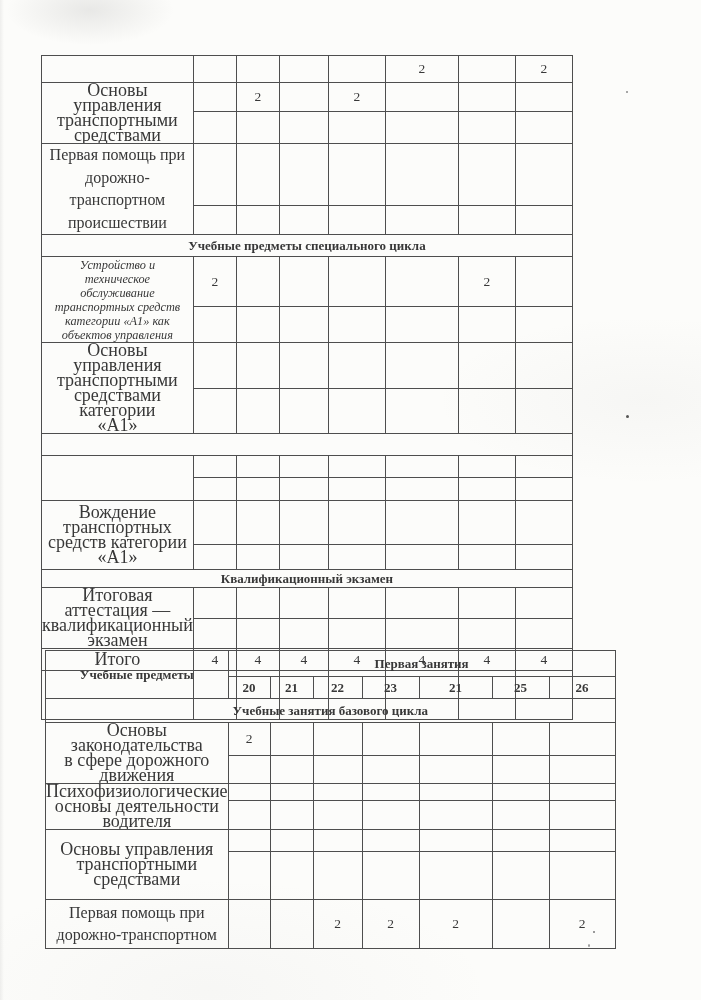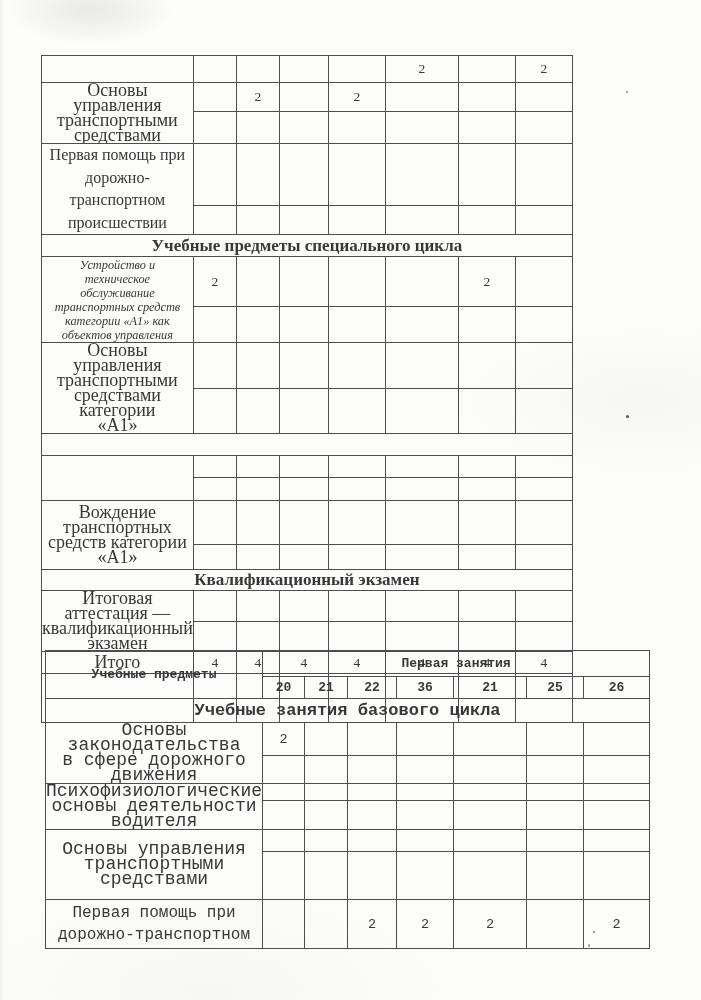--- a/index.html
+++ b/index.html
@@ -46,21 +46,21 @@
     line-height:14px;
     white-space:pre-line;
     font-style:italic;
   }
   td.num{
     font-size:13.5px;
     color:#3c3c3c;
   }
   td.sec{
     font-weight:bold;
-    font-size:17px;
+    font-size:13px;
     color:#262626;
     margin-top:28px;
   }
   td.hdr{
     font-weight:bold;
     font-size:13px;
     color:#262626;
   }
   td.v-top{vertical-align:top;padding-top:3px;}
   td.nt{border-top:none;}
@@ -280,41 +280,41 @@
           <td></td>
         <td></td>
           <td></td>
         <td></td>
           <td></td>
         <td></td>
       </tr>
     </tbody>
   </table>
 
-  <table class="sched" style="left:45px;top:650px;font-family:Liberation Mono, monospace;">
+  <table class="sched" style="left:45px;top:650px;">
     <colgroup>
       <col style="width:145px">
         <col style="width:42px">
         <col style="width:43px">
         <col style="width:49px">
       <col style="width:57px">
         <col style="width:73px">
         <col style="width:57px">
         <col style="width:66px">
     </colgroup>
     <tbody>
       <tr style="height:26px">
         <td class="hdr" rowspan="2">Учебные предметы</td>
         <td class="hdr" colspan="7">Первая занятия</td>
       </tr>
       <tr style="height:22px">
         <td class="hdr">20</td>
         <td class="hdr">21</td>
         <td class="hdr">22</td>
-        <td class="hdr">36</td>
+        <td class="hdr">23</td>
         <td class="hdr">21</td>
         <td class="hdr">25</td>
         <td class="hdr">26</td>
       </tr>
 
       <tr style="height:24px">
         <td class="sec" colspan="8">Учебные занятия базового цикла</td>
       </tr>
 
       <tr style="height:26px">

